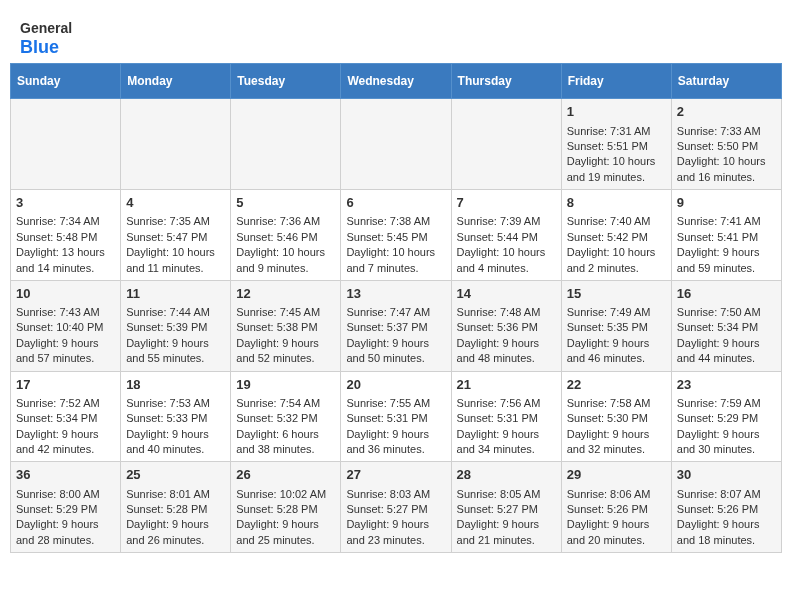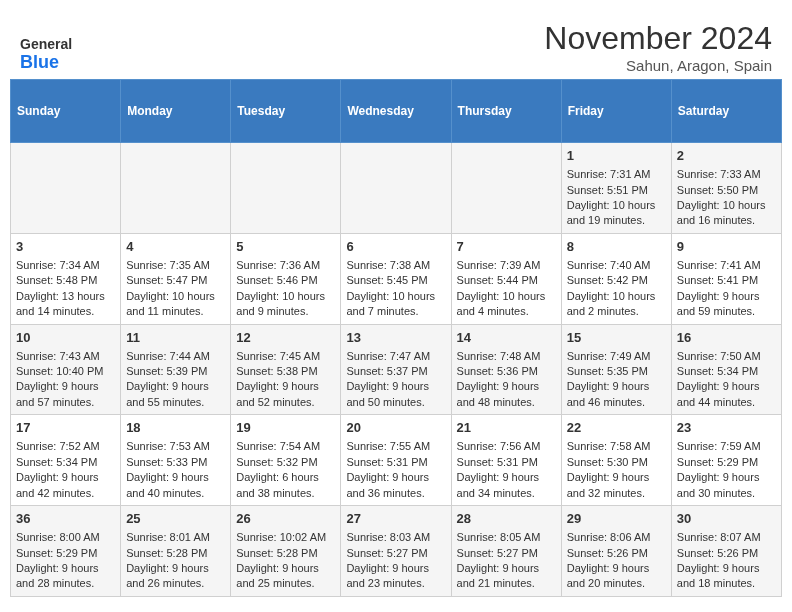--- a/index.html
+++ b/index.html
@@ -6,21 +6,21 @@
     body {
       font-family: Arial, sans-serif;
       background: #fff;
       width: 792px;
       min-height: 612px;
       padding: 10px;
     }
     .header {
       display: flex;
       justify-content: space-between;
-      align-items: flex-end;
+      align-items: flex-start;
       padding: 10px 10px 5px 10px;
     }
     .logo {
       display: flex;
       align-items: center;
     }
     .title-block {
       text-align: right;
     }
     .month-title {
@@ -34,21 +34,21 @@
     }
     table {
       width: 100%;
       border-collapse: collapse;
       font-size: 11px;
     }
     thead tr th {
       background-color: #3a7abf;
       color: white;
       text-align: left;
-      padding: 24px 6px;
+      padding: 10px 6px;
       font-size: 12px;
       font-weight: bold;
       border: 1px solid #5590cc;
     }
     tbody tr td {
       vertical-align: top;
       padding: 4px 5px;
       border: 1px solid #d0d0d0;
       width: calc(100% / 7);
       min-height: 70px;
@@ -75,24 +75,20 @@
 <body>
 
 <div class="header">
   <div class="logo">
 
   <div>
     <div style="font-size:14px;font-weight:bold;color:#333;line-height:1.2;">General</div>
     <div style="font-size:18px;font-weight:bold;color:#1a73e8;line-height:1.2;">Blue</div>
   </div>
 </div>
-  <div class="title-block">
-    <div class="month-title">November 2024</div>
-    <div class="location">Sahun, Aragon, Spain</div>
-  </div>
 </div>
 
 <table>
   <thead>
     <tr>
     <th>Sunday</th>
         <th>Monday</th>
         <th>Tuesday</th>
         <th>Wednesday</th>
         <th>Thursday</th>

